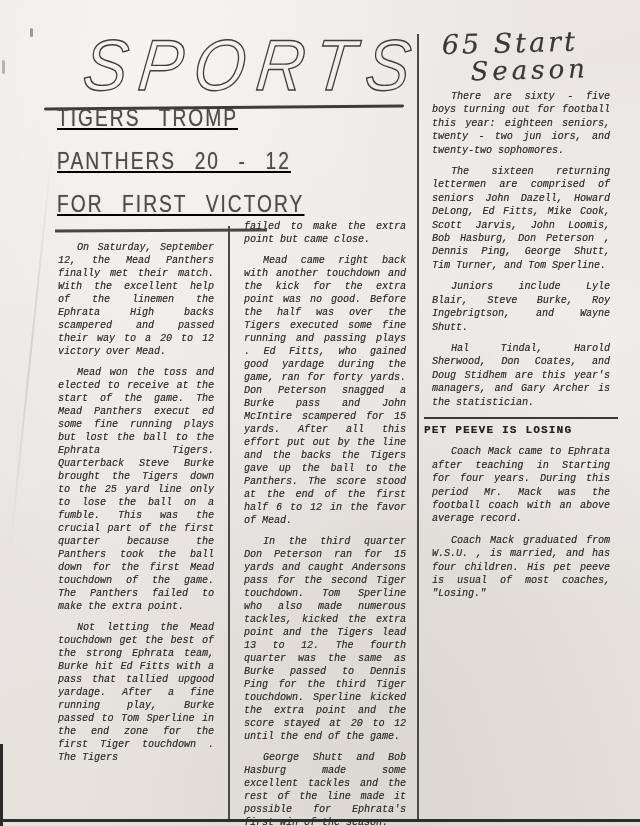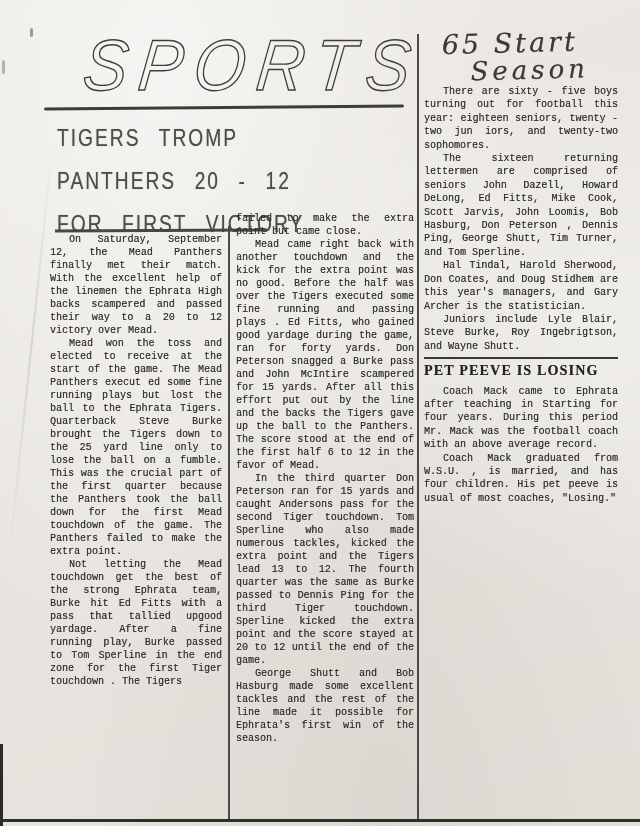--- a/index.html
+++ b/index.html
@@ -26,59 +26,59 @@
   }
   @supports (-webkit-text-stroke: 1px black) {
     .sports-title { color:transparent; -webkit-text-stroke:1.4px #3f3e3c; }
   }
   .masthead-rule {
     position:absolute; left:44px; top:106px; width:360px; height:3px;
     background:#3d3c3a; transform:rotate(-0.5deg); border-radius:2px;
   }
 
   
-  .headline { position:absolute; left:57px; top:116px; width:330px; }
+  .headline { position:absolute; left:57px; top:96px; width:330px;text-decoration:underline; }
   .headline-line {
     font-family:"Liberation Sans", sans-serif;
     font-size:24px; line-height:43px; font-weight:400;
     letter-spacing:2.5px; word-spacing:14px; color:#4e4c49;
     transform:scaleX(0.8); transform-origin:0 50%;
     white-space:nowrap; text-shadow:0 0 1px rgba(78,76,73,0.55);
   }
   .headline-rule {
     position:absolute; left:55px; top:229px; width:212px; height:2.5px;
     background:#474644; transform:rotate(-0.3deg);
   }
 
   
   .col {
     position:absolute; color:#2e2d2b;
     font-size:10px; line-height:13px;
     text-align:justify;
     text-shadow:0.3px 0.3px 0.5px rgba(55,53,50,0.55);
   }
-  .col p { margin:0; }
+  .col p { margin:8px;font-style:italic; }
   .col p.indent { text-indent:1.9em; }
   .col1 { left:50px;  top:233px; width:172px; }
   .col2 { left:236px; top:212px; width:178px; }
   .col3 { left:424px; top:28px;  width:194px; line-height:13.4px; }
 
   
   .hand-title {
     font-family:"DejaVu Serif", serif; font-style:italic;
     color:#3b3a38; margin-bottom:3px; transform:rotate(-1.5deg);
   }
   .hand-line1 { font-size:27px; line-height:30px; padding-left:18px; letter-spacing:3px; }
   .hand-line2 { font-size:26px; line-height:24px; padding-left:46px; letter-spacing:4px; }
 
   
   .section-rule { height:2px; background:#3a3938; margin:4px 0 5px 0; }
   .pet-heading {
-    font-family:Liberation Serif, serif;
-    font-size:14px; font-weight:bold; letter-spacing:1.2px;
+    font-family:Liberation Mono, monospace;
+    font-size:11px; font-weight:bold; letter-spacing:1.2px;
     color:#232220; margin:3px 0 7px 0; text-align:left;
   }
 
   
   .divider { position:absolute; background:#4b4a48; }
   .divider-left  { left:228px; top:226px; width:1.5px; height:594px; }
   .divider-right { left:417px; top:34px;  width:2px;   height:786px; }
   .bottom-rule   { position:absolute; left:0; top:819px; width:640px; height:2.5px; background:#2f2e2c; }
 
   
@@ -120,22 +120,22 @@
 
 <div class="divider divider-right"></div>
 
 <div class="col col3">
   <div class="hand-title">
     <div class="hand-line1">65 Start</div>
     <div class="hand-line2">Season</div>
   </div>
   <p class="indent">There are sixty - five boys turning out for football this year: eighteen seniors, twenty - two jun iors, and twenty-two sophomores.</p>
   <p class="indent">The sixteen returning lettermen are comprised of seniors John Dazell, Howard DeLong, Ed Fitts, Mike Cook, Scott Jarvis, John Loomis, Bob Hasburg, Don Peterson , Dennis Ping, George Shutt, Tim Turner, and Tom Sperline.</p>
+  <p class="indent">Juniors include Lyle Blair, Steve Burke, Roy Ingebrigtson, and Wayne Shutt.</p>
   <p class="indent">Hal Tindal, Harold Sherwood, Don Coates, and Doug Stidhem are this year's managers, and Gary Archer is the statistician.</p>
-  <p class="indent">Juniors include Lyle Blair, Steve Burke, Roy Ingebrigtson, and Wayne Shutt.</p>
 
   <div class="section-rule"></div>
   <div class="pet-heading">PET PEEVE IS LOSING</div>
   <p class="indent">Coach Mack came to Ephrata after teaching in Starting for four years. During this period Mr. Mack was the football coach with an above average record.</p>
   <p class="indent">Coach Mack graduated from W.S.U. , is married, and has four children. His pet peeve is usual of most coaches, "Losing."</p>
 </div>
 
 <div class="bottom-rule"></div>
 <div class="artifact edge-strip"></div>
 <div class="artifact speck-1"></div>

